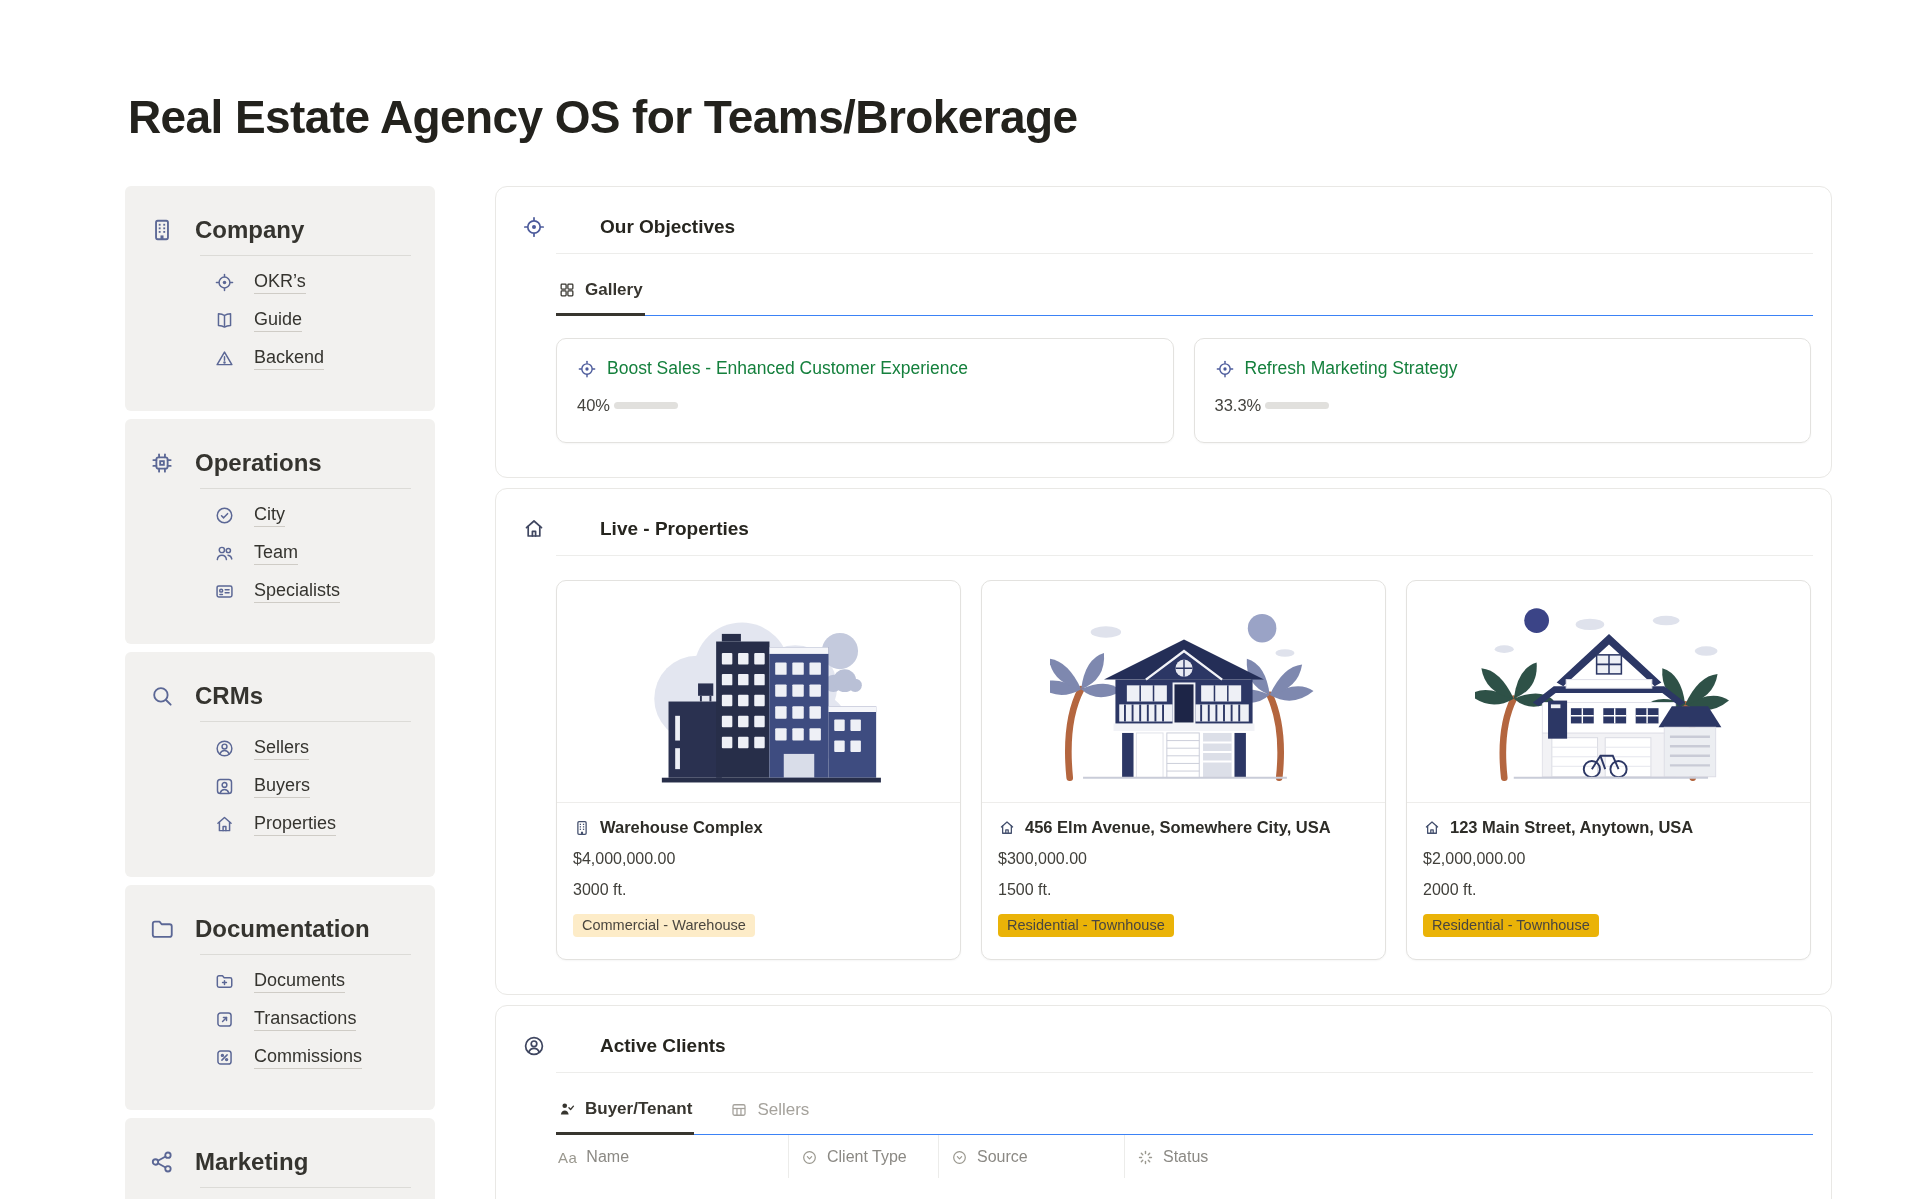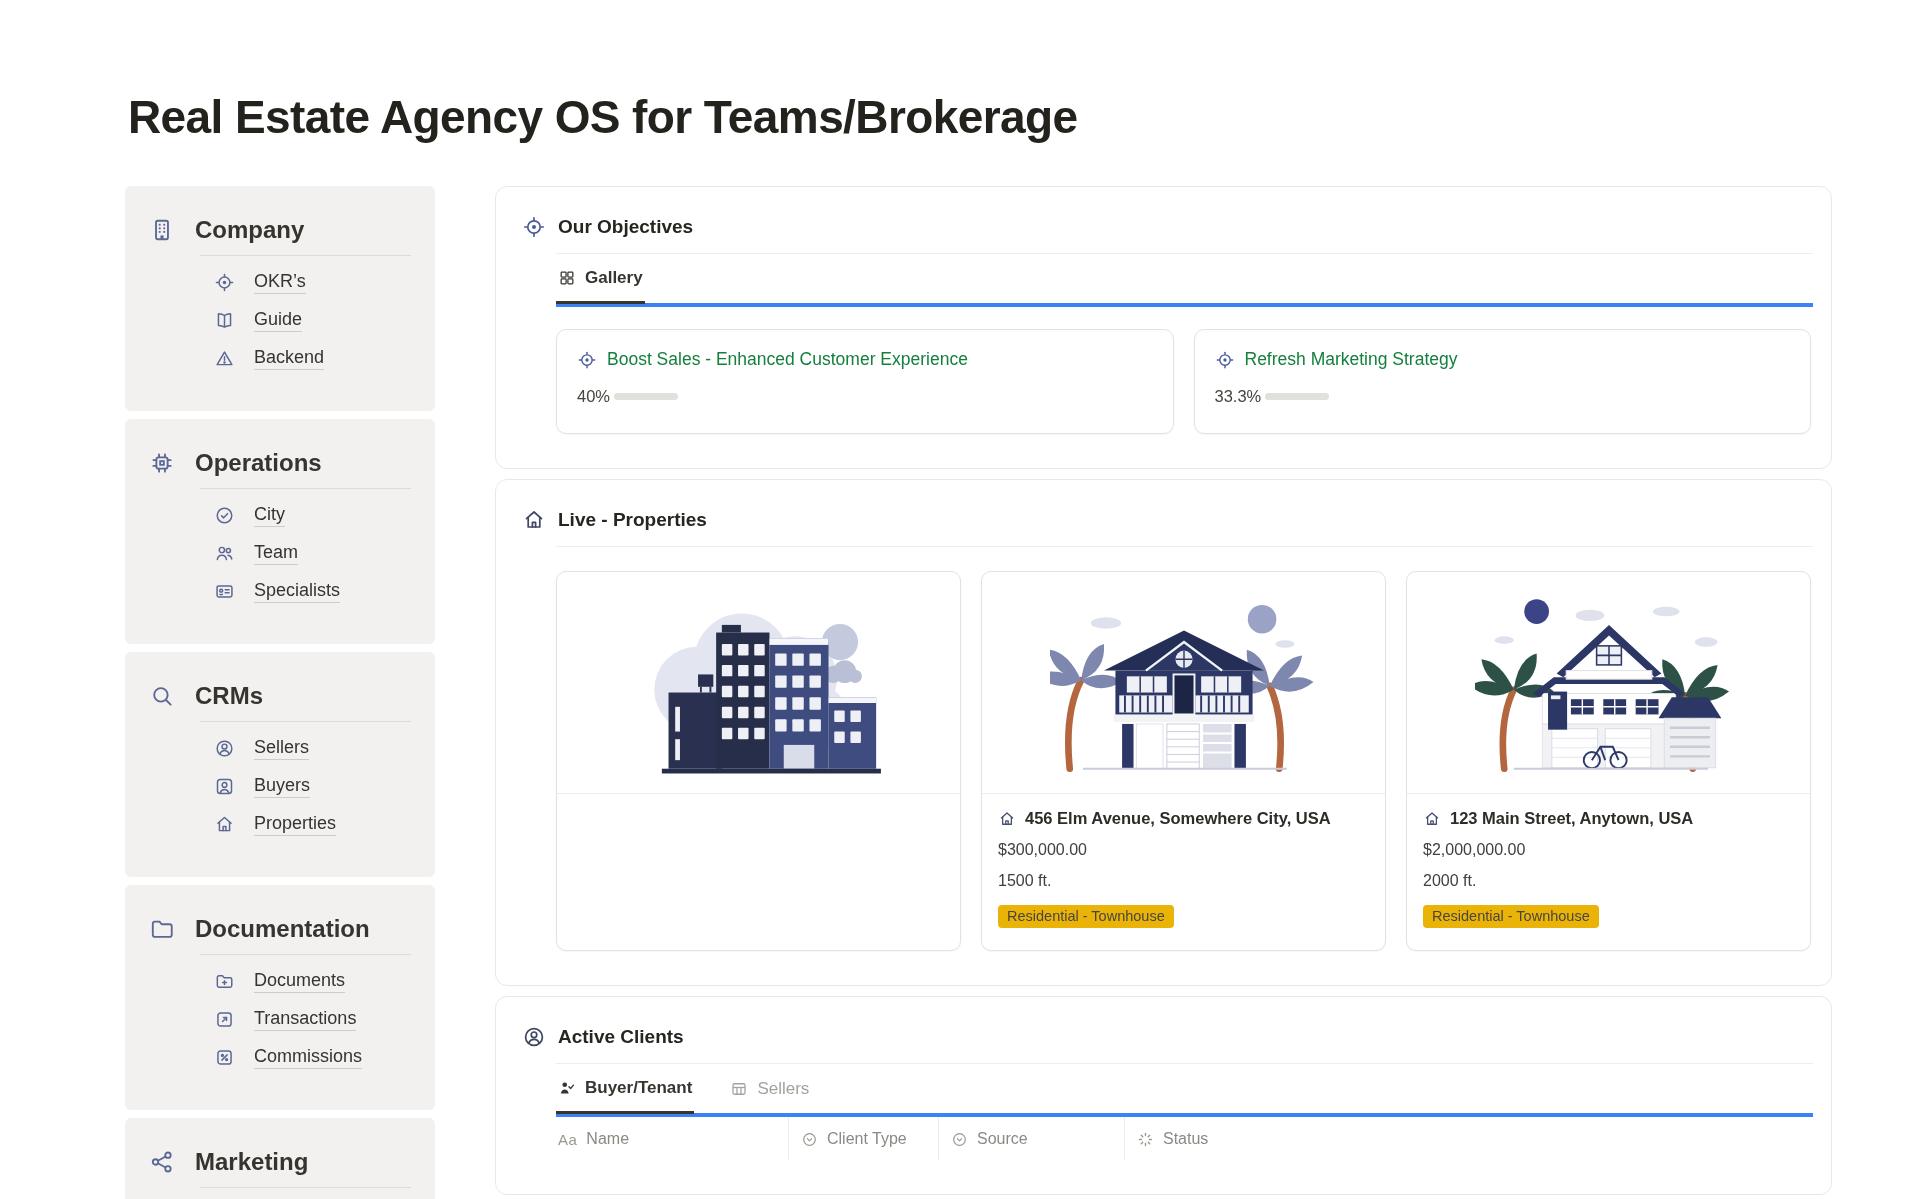--- a/index.html
+++ b/index.html
@@ -21,26 +21,26 @@
   .ic { display:inline-flex; flex:none; }
   .ic svg { display:block; }
   .sb-ic { color:#5b6795; } .sb-ic svg { width:26px; height:26px; }
   .it-ic { color:#5b6795; } .it-ic svg { width:21px; height:21px; }
 
   
   .main { flex:1; min-width:0; }
   .card { background:#fff; border:1px solid #e9e8e5; border-radius:12px;
     padding:28px 18px 34px 26px; margin-bottom:10px; }
   .sec-head { display:flex; align-items:center; gap:12px; }
-  .sec-title { font-size:19px; font-weight:700; color:#26251f; }
+  .sec-title { font-size:19px; font-weight:700; color:#26251f;margin-left:42px; }
   .sec-ic { color:#3f4660; } .sec-ic svg { width:24px; height:24px; }
   .sec-ic.blue { color:#4b5a9b; }
   .sec-body { margin-left:34px; margin-top:14px; }
   .sec-div { border-top:1px solid #ededeb; }
-  .tabs { display:flex; gap:34px; border-bottom:4px solid #3b82f6; margin-top:12px;text-align:right; }
+  .tabs { display:flex; gap:34px; border-bottom:1px solid #3b82f6; margin-top:24px;text-align:right; }
   .tab { display:flex; align-items:center; gap:9px; font-size:17px; color:#a5a29c;
     padding:2px 2px 13px; cursor:pointer; }
   .tab .ic svg { width:18px; height:18px; }
   .tab.active { color:#37352f; font-weight:600; border-bottom:3px solid #37352f; margin-bottom:-1px; }
 
   
   .obj-grid { display:grid; grid-template-columns:1fr 1fr; gap:20px; margin-top:22px; padding-right:2px; }
   .obj-card { border:1px solid #e3e2df; border-radius:10px; padding:19px 20px 27px;
     box-shadow:0 1px 2px rgba(0,0,0,.04); cursor:pointer; }
   .obj-title { display:flex; align-items:center; gap:10px; font-size:17.5px; font-weight:500; color:#15803d; }
@@ -522,20 +522,33 @@
                   <rect x="213" y="120" width="50" height="6" fill="#f5f6fa"></rect>
                   <g fill="#eef0f6">
                       <rect x="219" y="134" width="11" height="12" rx="1"></rect>
                       <rect x="236" y="134" width="11" height="12" rx="1"></rect>
                       <rect x="219" y="156" width="11" height="12" rx="1"></rect>
                       <rect x="236" y="156" width="11" height="12" rx="1"></rect>
                     </g>
                   <rect x="38" y="195" width="230" height="5" fill="#272e49"></rect>
                 </svg>
               </div>
+              <div class="prop-info">
+                <div class="prop-name">
+                  <span class="ic">
+                      <svg viewBox="0 0 24 24">
+                        <use href="#i-building"></use>
+                      </svg>
+                    </span>
+                  <span>Warehouse Complex</span>
+                </div>
+                <div class="prop-line">$4,000,000.00</div>
+                <div class="prop-line">3000 ft.</div>
+                <span class="badge badge-yellow">Commercial - Warehouse</span>
+              </div>
             </div>
 
             <div class="prop-card">
               <div class="prop-img">
                 <svg viewBox="0 0 280 210">
                   <circle cx="222" cy="38" r="15" fill="#9aa3c6"></circle>
                   <g fill="#dfe2ec">
                       <ellipse cx="58" cy="42" rx="16" ry="6"></ellipse>
                       <ellipse cx="196" cy="92" rx="14" ry="5"></ellipse>
                       <ellipse cx="246" cy="64" rx="10" ry="4"></ellipse>

